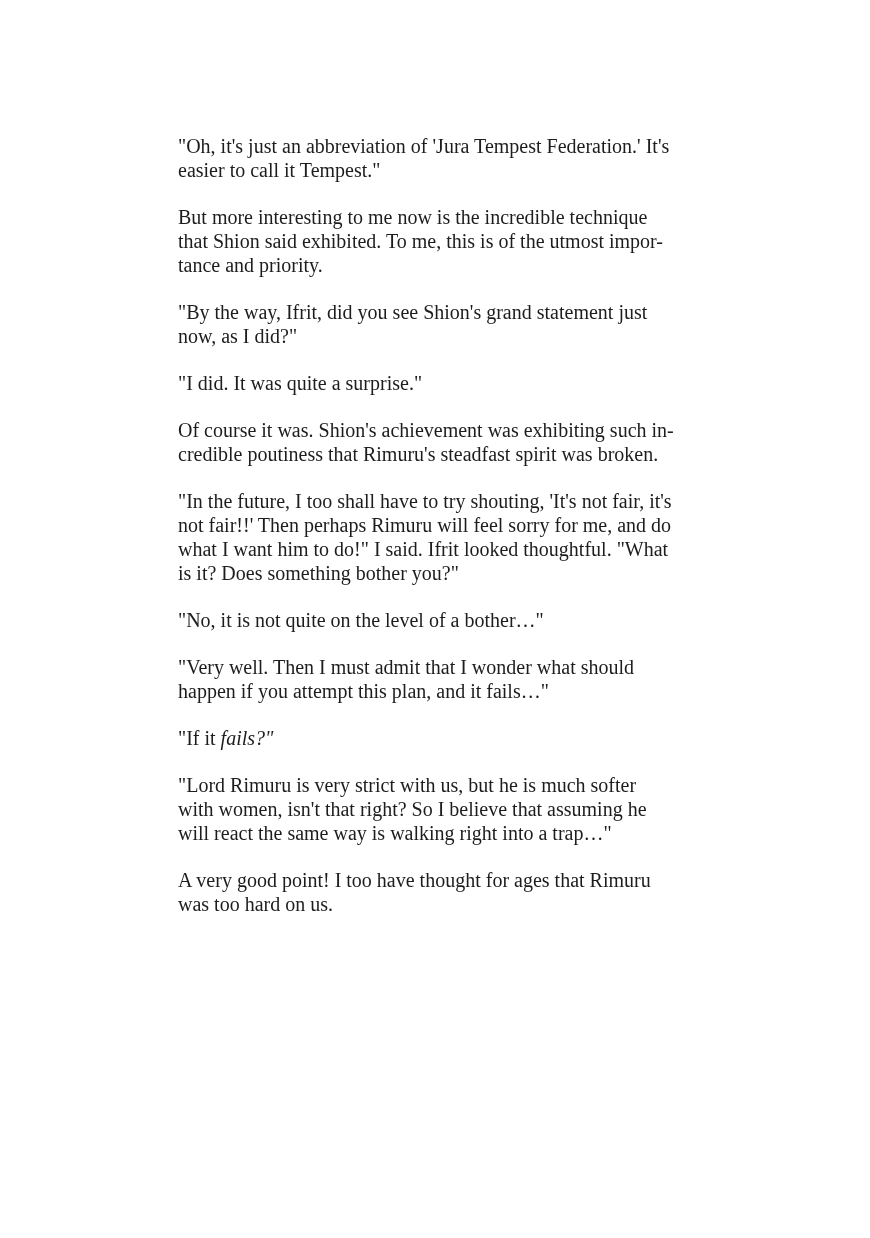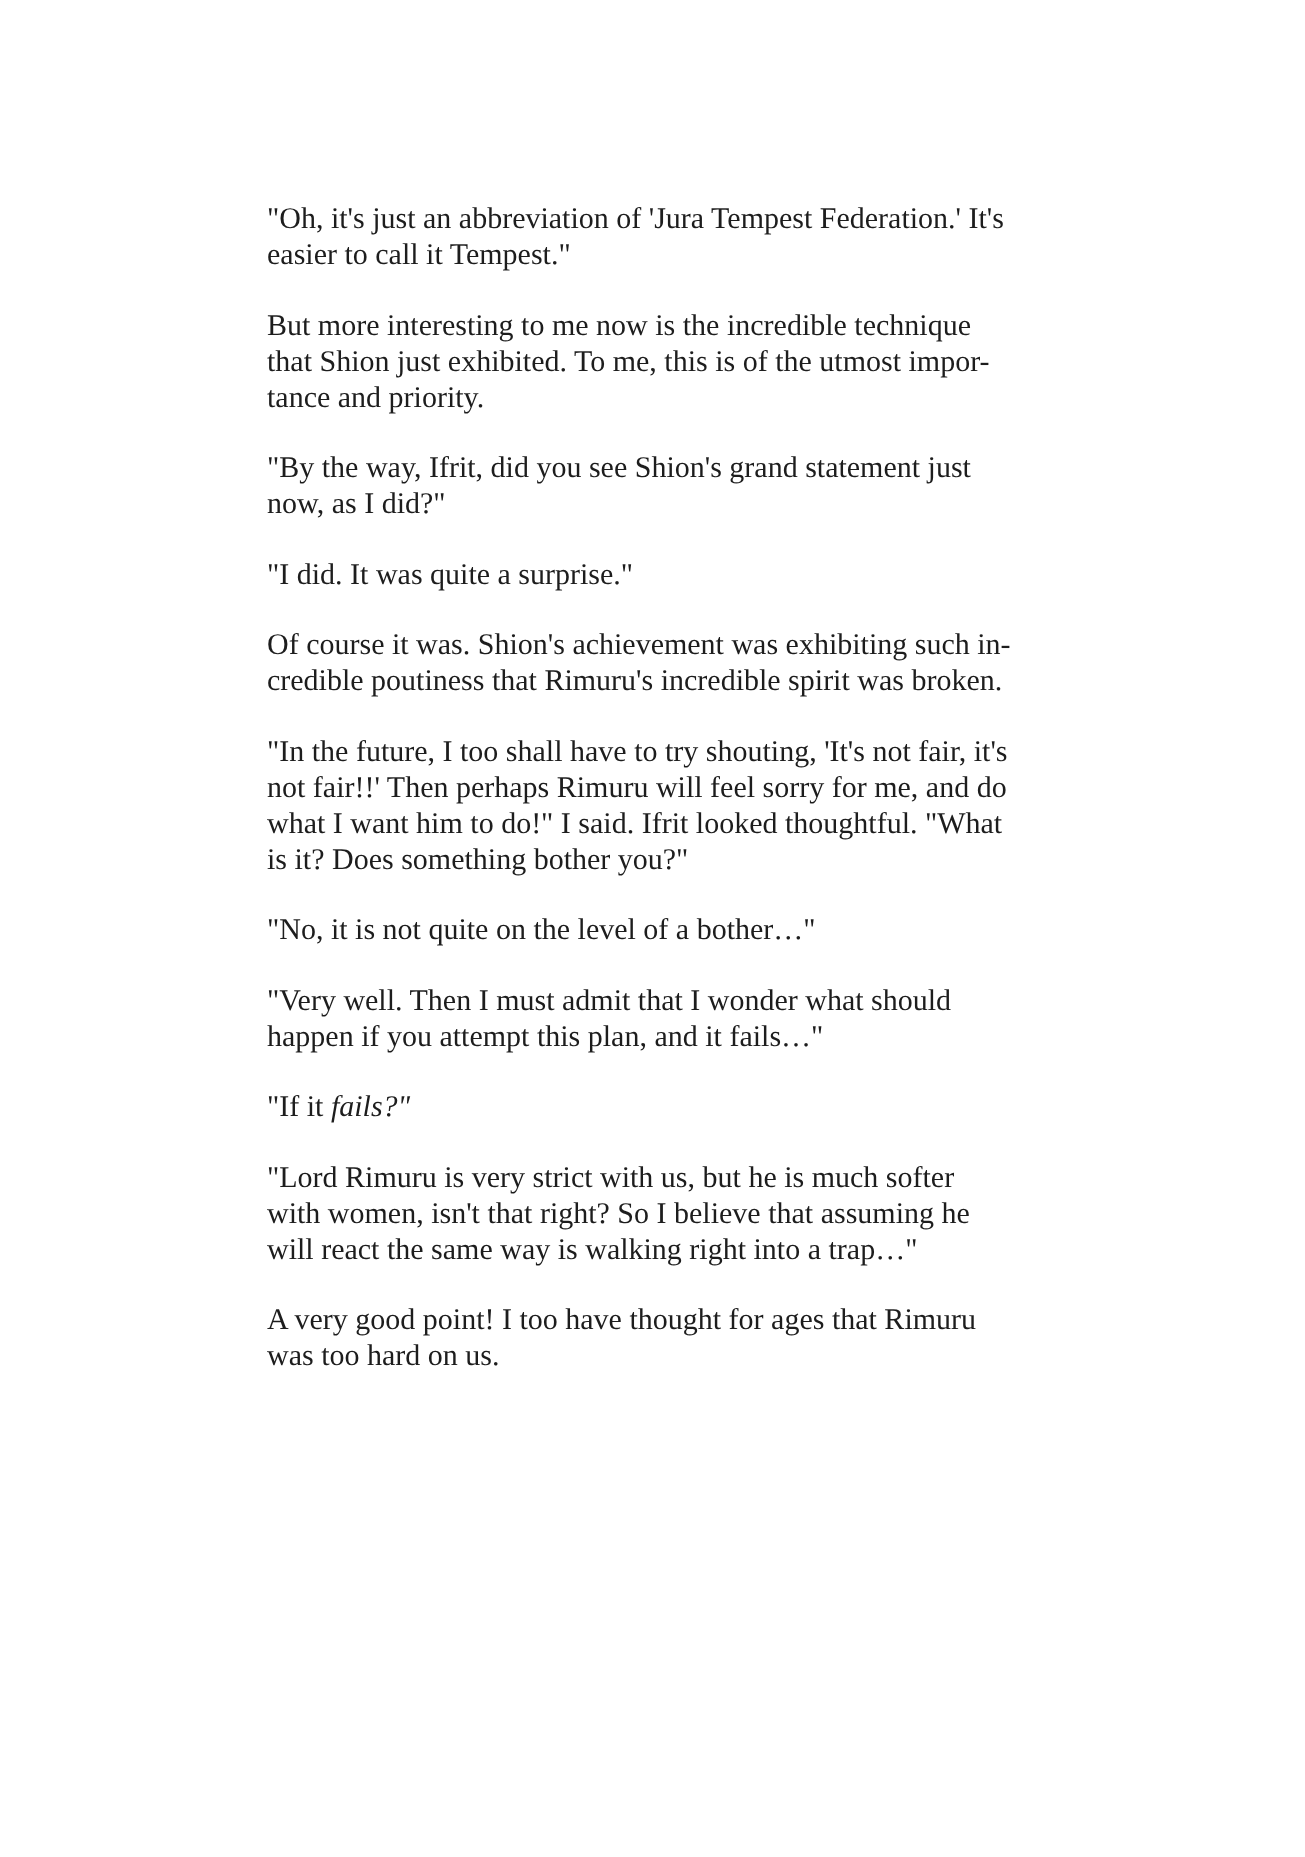--- a/index.html
+++ b/index.html
@@ -36,27 +36,27 @@
   }
 </style>
 </head>
 <body>
 
 <div class="page">
   <div class="text-column">
     <p>"Oh, it's just an abbreviation of 'Jura Tempest Federation.' It's
 easier to call it Tempest."</p>
     <p>But more interesting to me now is the incredible technique
-that Shion just exhibited. To me, this is of the utmost impor-
+that Shion said exhibited. To me, this is of the utmost impor-
 tance and priority.</p>
     <p>"By the way, Ifrit, did you see Shion's grand statement just
 now, as I did?"</p>
     <p>"I did. It was quite a surprise."</p>
     <p>Of course it was. Shion's achievement was exhibiting such in-
-credible poutiness that Rimuru's incredible spirit was broken.</p>
+credible poutiness that Rimuru's steadfast spirit was broken.</p>
     <p>"In the future, I too shall have to try shouting, 'It's not fair, it's
 not fair!!' Then perhaps Rimuru will feel sorry for me, and do
 what I want him to do!" I said. Ifrit looked thoughtful. "What
 is it? Does something bother you?"</p>
     <p>"No, it is not quite on the level of a bother…"</p>
     <p>"Very well. Then I must admit that I wonder what should
 happen if you attempt this plan, and it fails…"</p>
     <p><span>"If it </span><span class="em">fails?"</span><span></span></p>
     <p>"Lord Rimuru is very strict with us, but he is much softer
 with women, isn't that right? So I believe that assuming he

